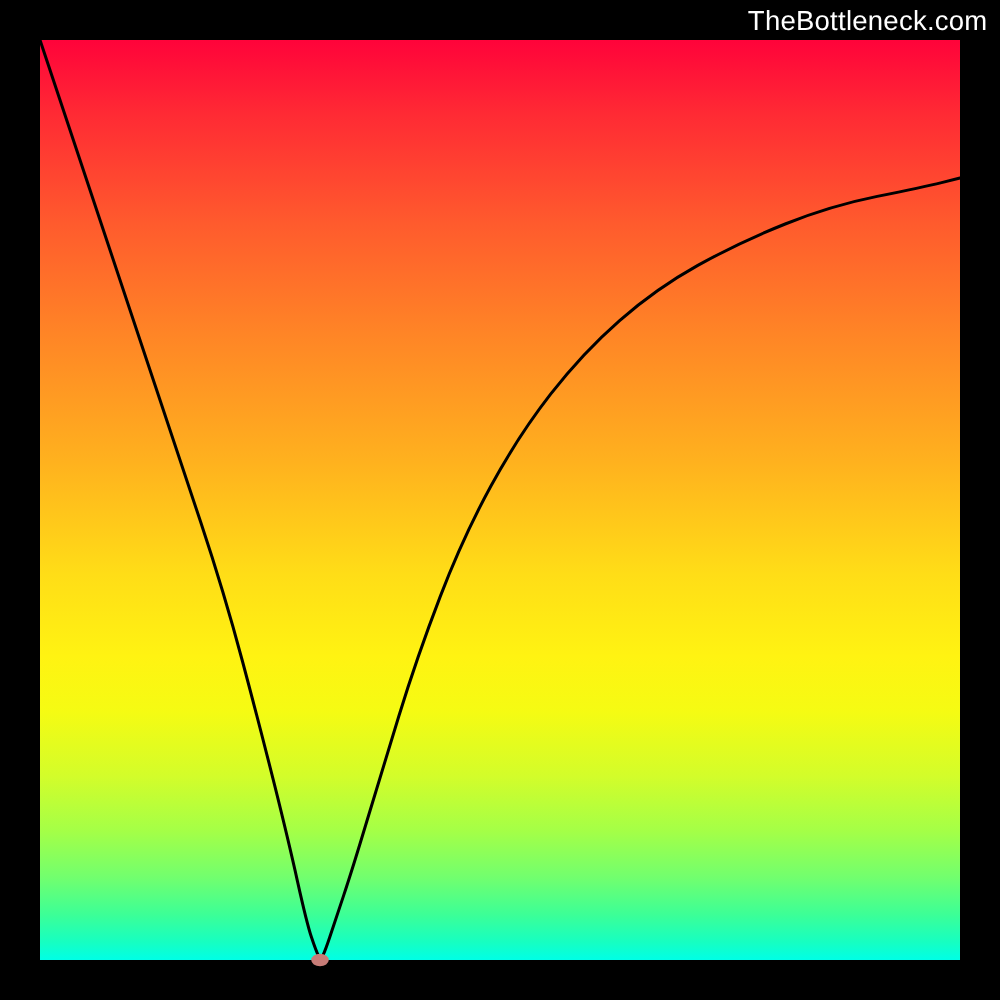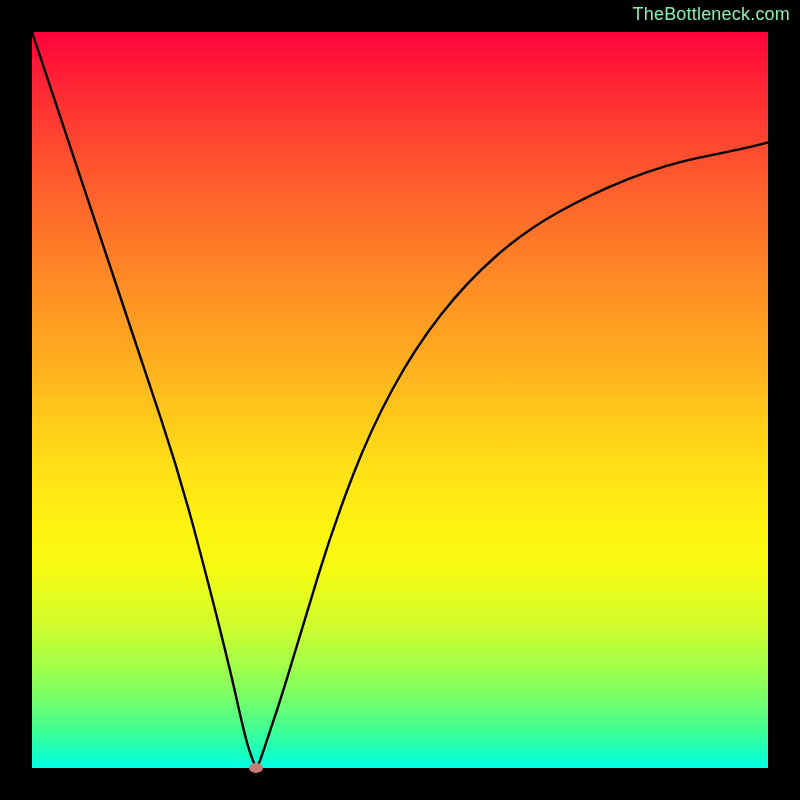--- a/index.html
+++ b/index.html
@@ -39,22 +39,22 @@
       #72ff6e 91%,
       #3dff96 95%,
       #17ffc0 98%,
       #00ffe6 100%
     );
   }
   .watermark {
     position: absolute;
     top: 4px;
     right: 10px;
-    color: #86efac;
-    font-size: 18px;
+    color: #ffffff;
+    font-size: 22px;
     font-weight: 500;
     letter-spacing: 0.2px;
     user-select: none;
   }
   svg.curve {
     position: absolute;
     left: 0;
     top: 0;
     width: 736px;
     height: 736px;

